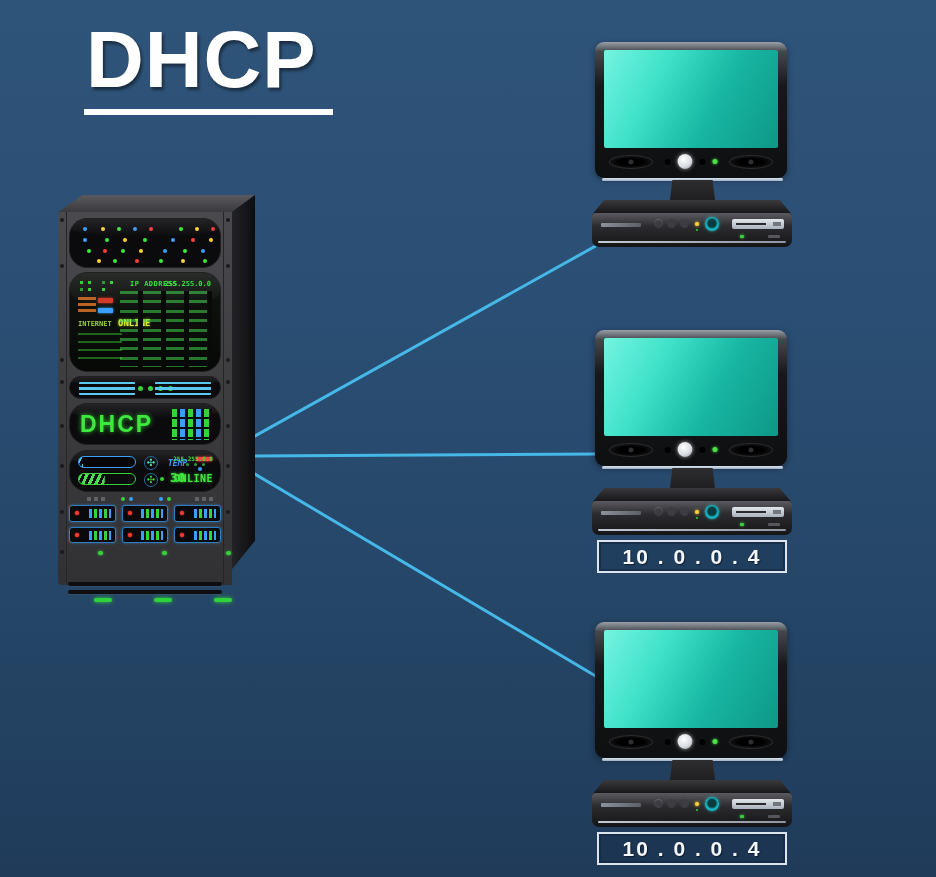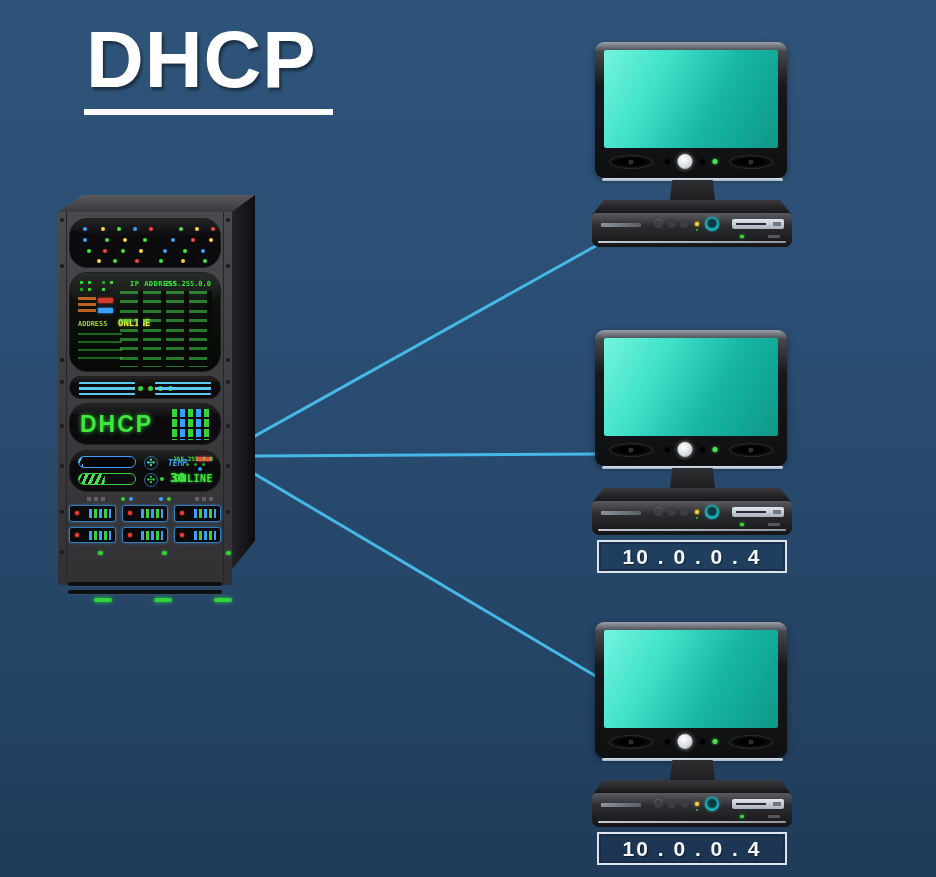--- a/index.html
+++ b/index.html
@@ -253,21 +253,21 @@
         <span class="led-field"></span>
       </div>
 
       <div class="panel p-screen">
         <span class="scr-dots"></span>
         <span class="scr-label">IP ADDRESS</span>
         <span class="scr-value">255.255.0.0</span>
         <span class="chip-bars"></span>
         <span class="chip red"></span>
         <span class="chip blue"></span>
-        <span class="t-int">ADDRESS</span>
+        <span class="t-int">INTERNET</span>
         <span class="t-online">ONLINE</span>
         <span class="scr-mini"></span>
         <span class="scr-grid"></span>
       </div>
 
       <div class="panel p-bars">
         <span class="bars l"></span>
         <span class="dots4"></span>
         <span class="bars r"></span>
       </div>

